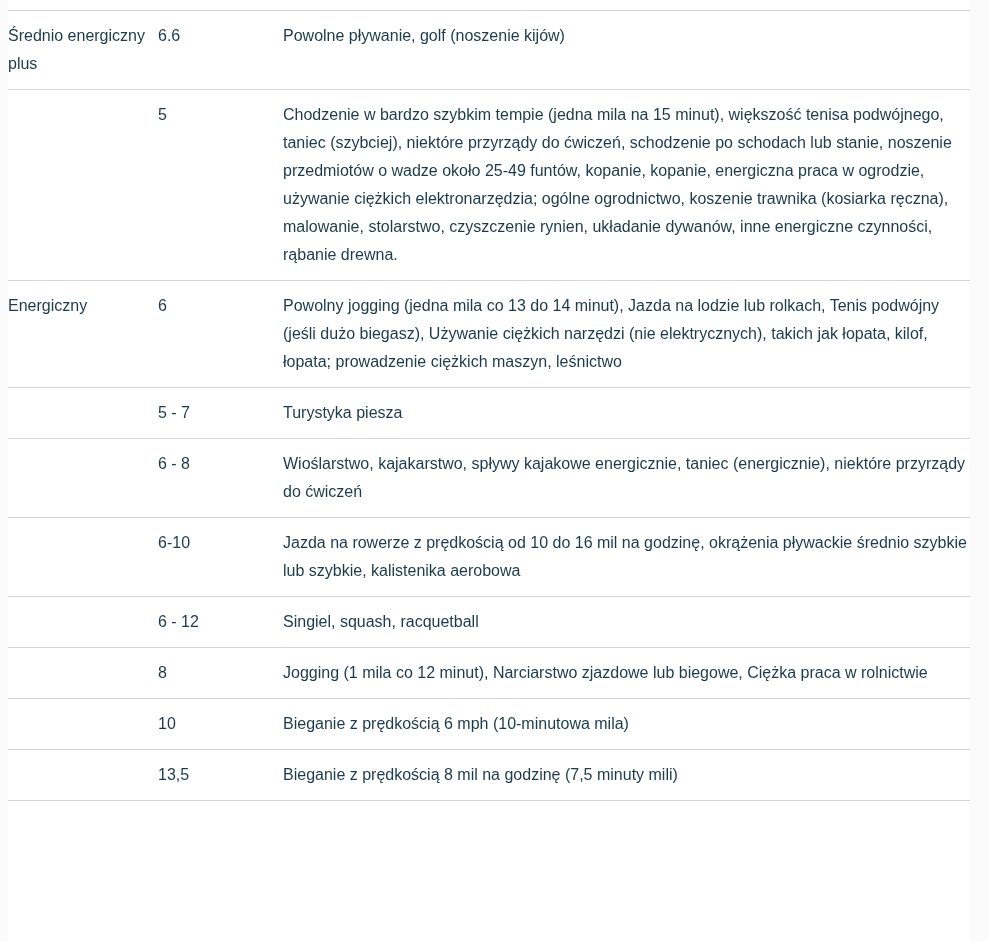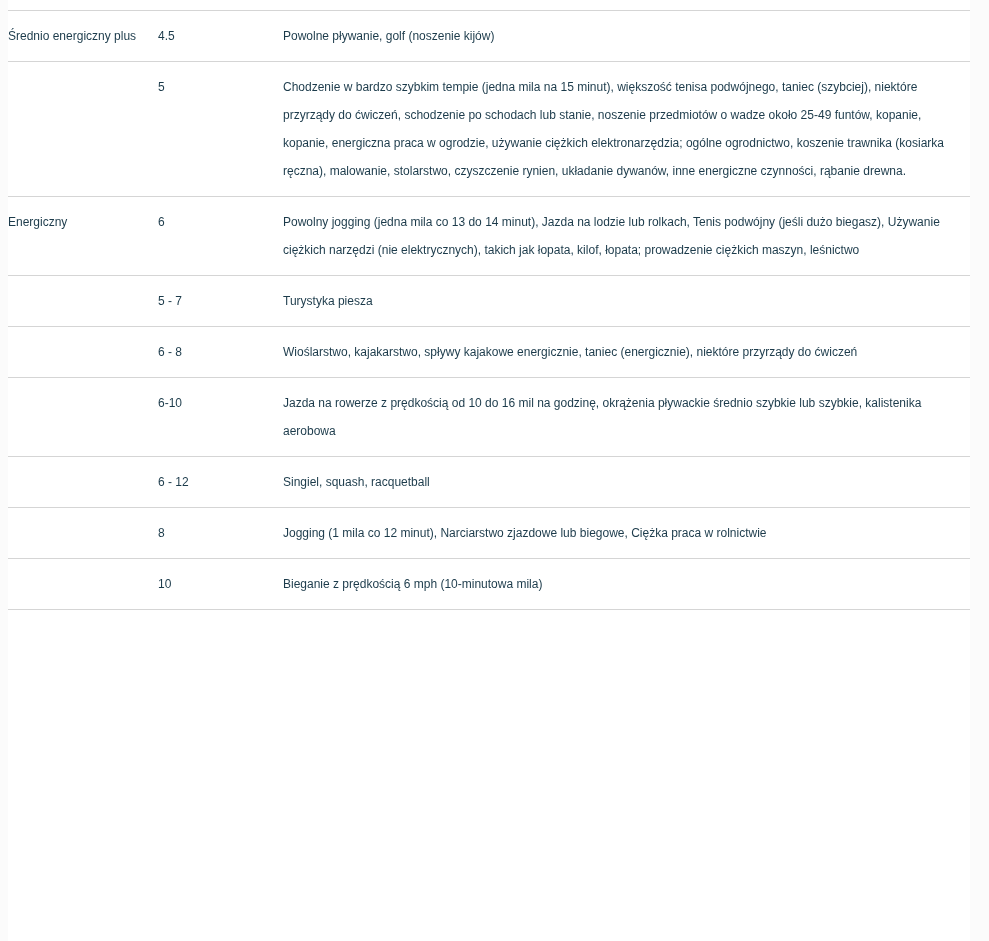--- a/index.html
+++ b/index.html
@@ -18,21 +18,21 @@
     margin-left: 8px;
     width: 962px;
     min-height: 941px;
     box-sizing: border-box;
     padding-top: 10px;
   }
   table.met-table {
     width: 100%;
     border-collapse: collapse;
     color: #1c3b4b;
-    font-size: 12px;
+    font-size: 16px;
     line-height: 28px;
   }
   table.met-table tr {
     border-top: 1px solid #d5d5d5;
   }
   table.met-table tr:last-child {
     border-bottom: 1px solid #d5d5d5;
   }
   table.met-table td {
     vertical-align: top;
@@ -51,21 +51,21 @@
   }
 </style>
 </head>
 <body>
 
 <div class="content" data-name="page-content">
   <table class="met-table" data-name="met-activity-table">
     <tbody id="rows" data-name="table-body">
         <tr data-name="table-row">
           <td data-name="category-cell">Średnio energiczny plus</td>
-          <td data-name="value-cell">4.5</td>
+          <td data-name="value-cell">6.6</td>
           <td data-name="description-cell">Powolne pływanie, golf (noszenie kijów)</td>
         </tr>
         <tr data-name="table-row">
           <td data-name="category-cell"></td>
           <td data-name="value-cell">5</td>
           <td data-name="description-cell">Chodzenie w bardzo szybkim tempie (jedna mila na 15 minut), większość tenisa podwójnego, taniec (szybciej), niektóre przyrządy do ćwiczeń, schodzenie po schodach lub stanie, noszenie przedmiotów o wadze około 25-49 funtów, kopanie, kopanie, energiczna praca w ogrodzie, używanie ciężkich elektronarzędzia; ogólne ogrodnictwo, koszenie trawnika (kosiarka ręczna), malowanie, stolarstwo, czyszczenie rynien, układanie dywanów, inne energiczne czynności, rąbanie drewna.</td>
         </tr>
         <tr data-name="table-row">
           <td data-name="category-cell">Energiczny</td>
           <td data-name="value-cell">6</td>
@@ -94,15 +94,20 @@
         <tr data-name="table-row">
           <td data-name="category-cell"></td>
           <td data-name="value-cell">8</td>
           <td data-name="description-cell">Jogging (1 mila co 12 minut), Narciarstwo zjazdowe lub biegowe, Ciężka praca w rolnictwie</td>
         </tr>
         <tr data-name="table-row">
           <td data-name="category-cell"></td>
           <td data-name="value-cell">10</td>
           <td data-name="description-cell">Bieganie z prędkością 6 mph (10-minutowa mila)</td>
         </tr>
+        <tr data-name="table-row">
+          <td data-name="category-cell"></td>
+          <td data-name="value-cell">13,5</td>
+          <td data-name="description-cell">Bieganie z prędkością 8 mil na godzinę (7,5 minuty mili)</td>
+        </tr>
       </tbody>
   </table>
 </div>
 
 </body></html>

